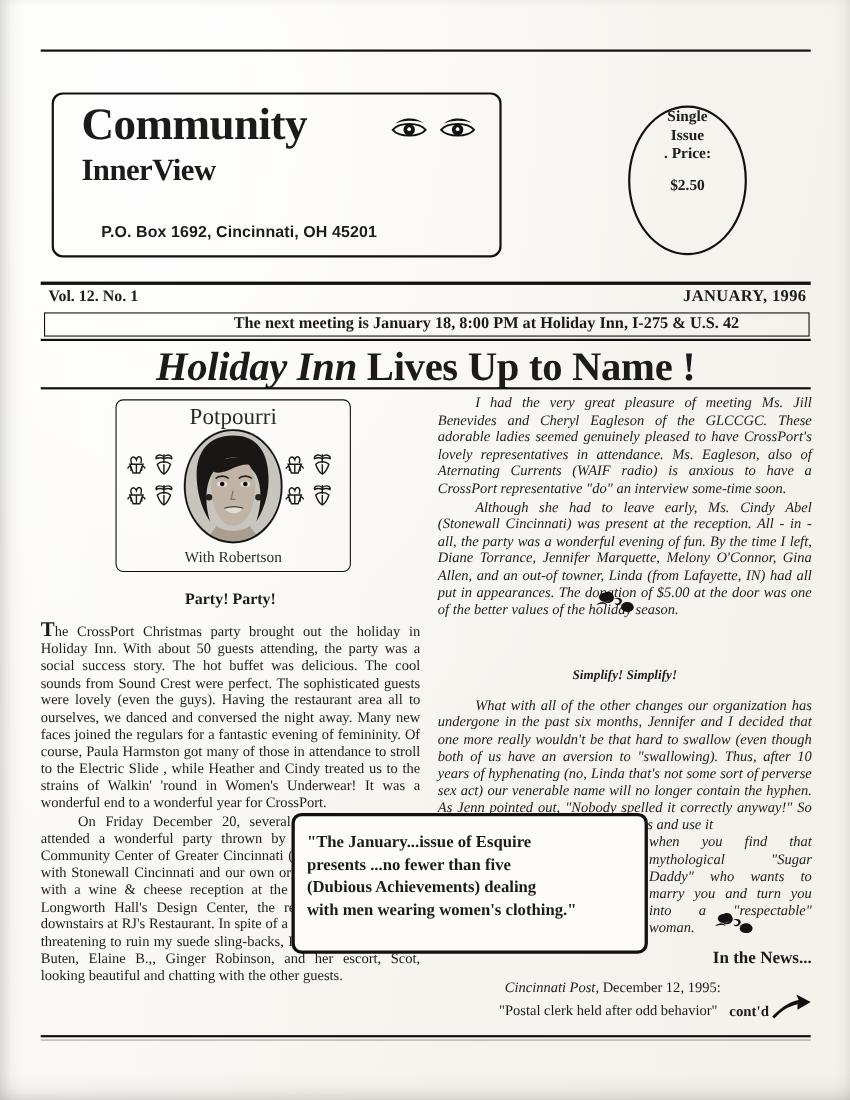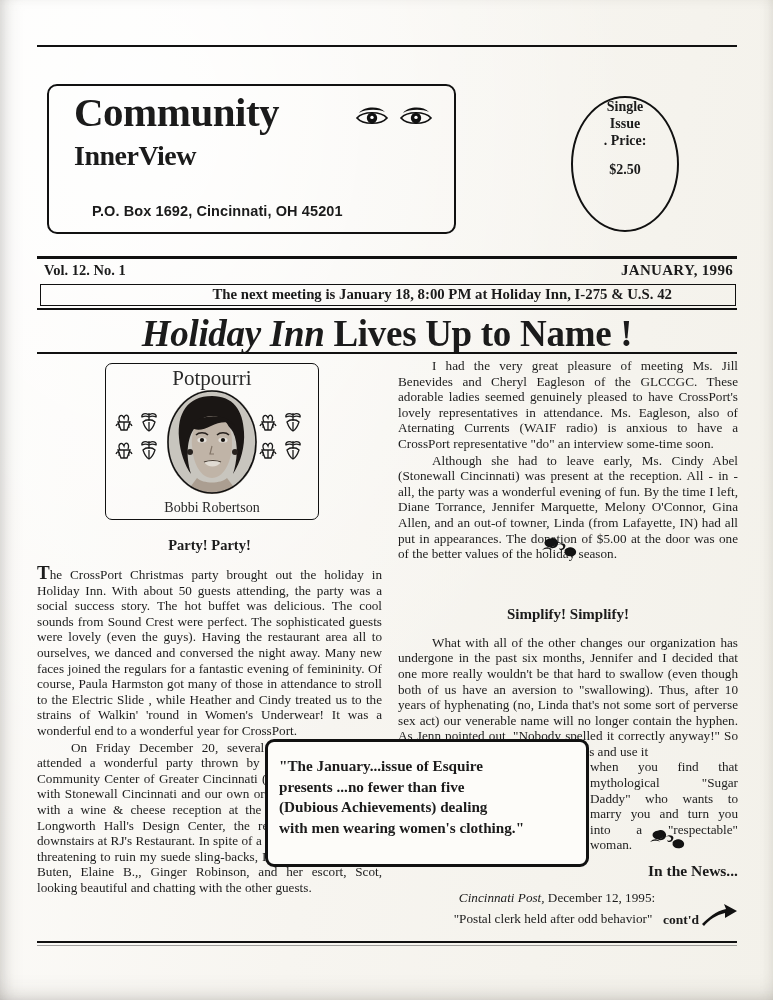--- a/index.html
+++ b/index.html
@@ -137,21 +137,21 @@
   #headline .ital { font-style: italic; }
   #headline-rule {
     left: 37px; top: 352px; width: 700px; height: 2px; background: #111;
   }
 
   
   #col-left {
     left: 37px; top: 360px; width: 345px; height: 575px;
   }
   #col-right {
-    left: 398px; top: 358px; width: 340px; height: 578px;
+    left: 398px; top: 358px; width: 340px; height: 578px; font-style: italic;
   }
 
   
   #potpourri-box {
     position: relative;
     margin: 3px 0 0 68px;
     width: 212px; height: 155px;
     border: 1.8px solid #111;
     border-radius: 7px;
     overflow: hidden;
@@ -426,40 +426,40 @@
             <circle cx="68" cy="62" r="3" fill="#2b2521"></circle>
 
             <path d="M30 88 C36 94, 54 94, 60 88 L72 104 L18 104 Z" fill="#b9ab9c"></path>
 
             <rect width="90" height="104" fill="#000" opacity="0.07"></rect>
           </g>
           <ellipse cx="45" cy="52" rx="44" ry="51" fill="none" stroke="#111" stroke-width="1.6"></ellipse>
         </svg>
       </div>
 
-      <div id="potpourri-caption">Bobbi Robertson</div>
+      <div id="potpourri-caption">With Robertson</div>
     </div>
 
     <div id="party-heading">Party! Party!</div>
 
     <div class="body-col" id="left-body">
       <p class="dropcap-para"><span class="dropcap">T</span><span>he CrossPort  Christmas party brought out the holiday  in Holiday Inn. With about 50 guests attending, the party was a social success story. The hot buffet was delicious. The cool sounds from Sound Crest were perfect.  The sophisticated guests were lovely (even the guys). Having the restaurant area all to ourselves, we danced and conversed the night away. Many new faces joined the regulars for a fantastic evening of femininity. Of course, Paula Harmston got many of those in attendance to stroll to the Electric Slide , while Heather and Cindy treated us to the strains of Walkin' 'round in Women's Underwear! It was a wonderful end to a wonderful year for CrossPort.</span></p>
       <p class="indent" style="margin-top:1px">On Friday December 20, several CrossPort members attended a wonderful party thrown by the Gay &amp; Lesbian Community Center of Greater Cincinnati (GLCCGC) in concert with Stonewall Cincinnati  and our own organization. Beginning with a wine &amp; cheese reception  at the GLCCGC offices in Longworth Hall's Design Center, the real party blasted off downstairs at RJ's Restaurant. In spite of a late Fall thunderstorm threatening to ruin my suede sling-backs, I arrived to find Linda Buten, Elaine B.,, Ginger Robinson, and her escort, Scot, looking beautiful and chatting with the other guests.</p>
     </div>
   </div>
 
   <div id="col-right" class="abs">
     <div class="body-col">
       <p class="indent">I had the  very great pleasure of meeting Ms. Jill Benevides and Cheryl Eagleson of the GLCCGC. These adorable ladies seemed genuinely pleased to have CrossPort's lovely representatives in attendance. Ms. Eagleson, also of Aternating Currents (WAIF radio) is anxious to have a CrossPort representative "do" an interview some-time soon.</p>
       <p class="indent" style="margin-top:1px">Although she had to leave early, Ms. Cindy Abel (Stonewall Cincinnati) was present at the reception. All - in - all, the party was a wonderful evening of fun. By the time I left,  Diane Torrance, Jennifer Marquette, Melony O'Connor, Gina Allen, and an out-of towner, Linda (from Lafayette, IN) had all put in appearances. The donation of $5.00 at the door was one of the better values of the holiday season.</p>
     </div>
 
     <div style="height:44px"></div>
 
-    <div style="text-align:center;font-weight:bold;font-size:15px;margin-bottom:12px">Simplify! Simplify!</div>
+    <div style="text-align:center;font-weight:bold;font-size:12px;margin-bottom:12px">Simplify! Simplify!</div>
 
     <div class="body-col">
       <p class="indent">What with all of the other changes our organization has undergone in the past six months, Jennifer and I decided that one more really wouldn't be that hard to swallow (even though both of us have an aversion to "swallowing). Thus, after 10 years of hyphenating (no, Linda that's not some sort of perverse sex act) our venerable name will no longer contain the hyphen. As Jenn pointed out, "Nobody spelled it correctly anyway!" So Girls, save the hyphen for yourselves and use it</p>
     </div>
 
     <div class="body-col" id="right-narrow">
       <p>when you find that mythological "Sugar Daddy" who wants to marry you and turn you into a "respectable" woman.</p>
     </div>
   </div>
 

